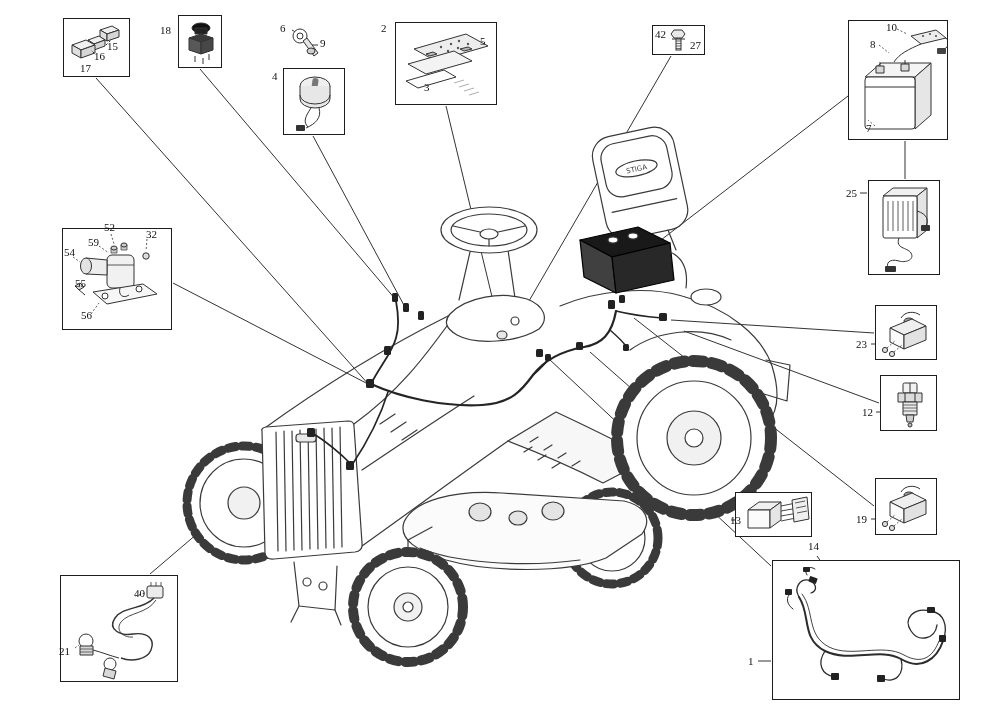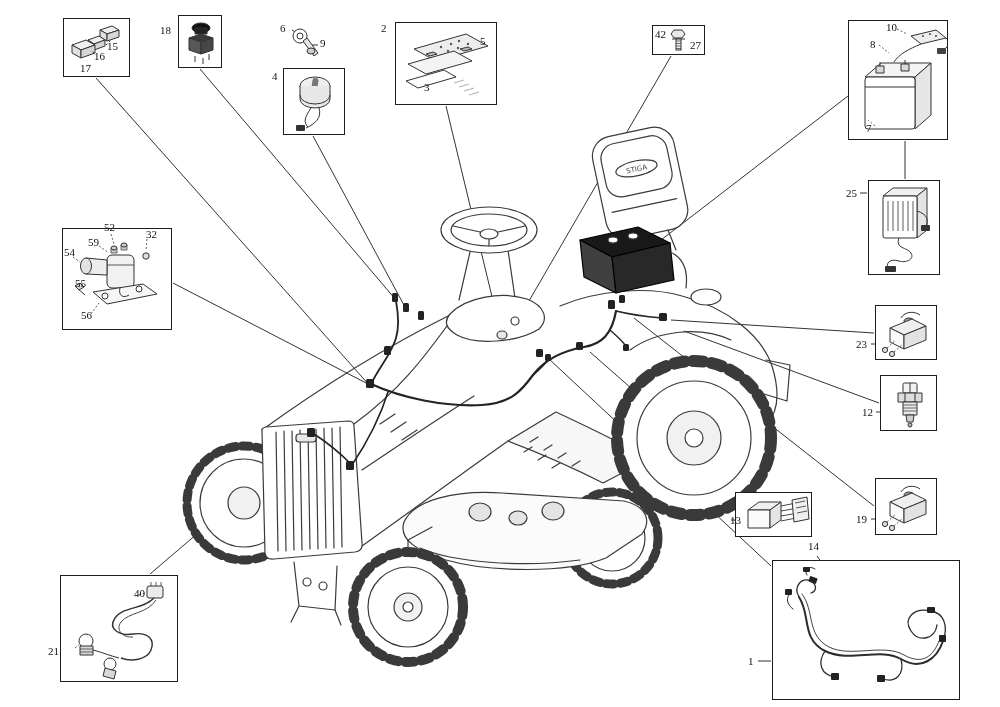--- a/index.html
+++ b/index.html
@@ -452,18 +452,18 @@
   <span class="plabel" style="left:856px;top:339px">23</span>
   <span class="plabel" style="left:862px;top:407px">12</span>
   <span class="plabel" style="left:856px;top:514px">19</span>
   <span class="plabel" style="left:104px;top:222px">52</span>
   <span class="plabel" style="left:88px;top:237px">59</span>
   <span class="plabel" style="left:146px;top:229px">32</span>
   <span class="plabel" style="left:64px;top:247px">54</span>
   <span class="plabel" style="left:75px;top:278px">55</span>
   <span class="plabel" style="left:81px;top:310px">56</span>
   <span class="plabel" style="left:134px;top:588px">40</span>
-  <span class="plabel" style="left:48px;top:646px">21</span>
+  <span class="plabel" style="left:59px;top:646px">21</span>
   <span class="plabel" style="left:730px;top:515px">13</span>
   <span class="plabel" style="left:808px;top:541px">14</span>
   <span class="plabel" style="left:748px;top:656px">1</span>
 
 </div>
 
 </body></html>

